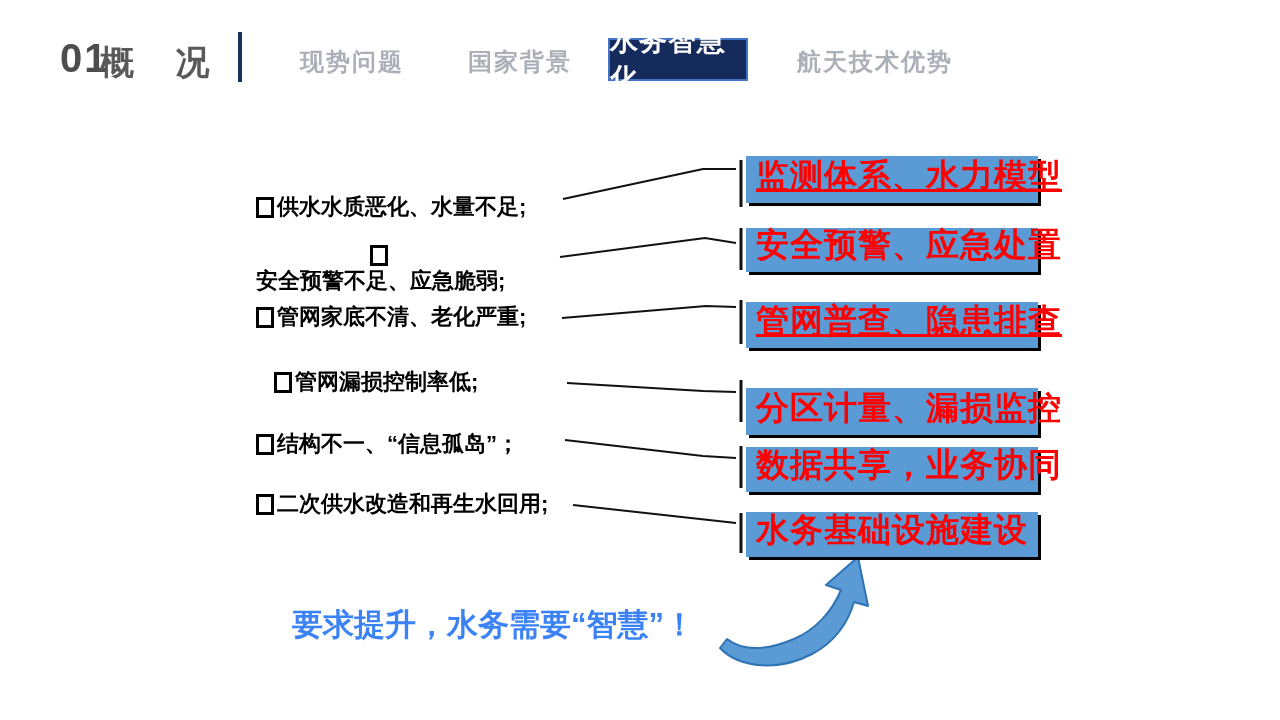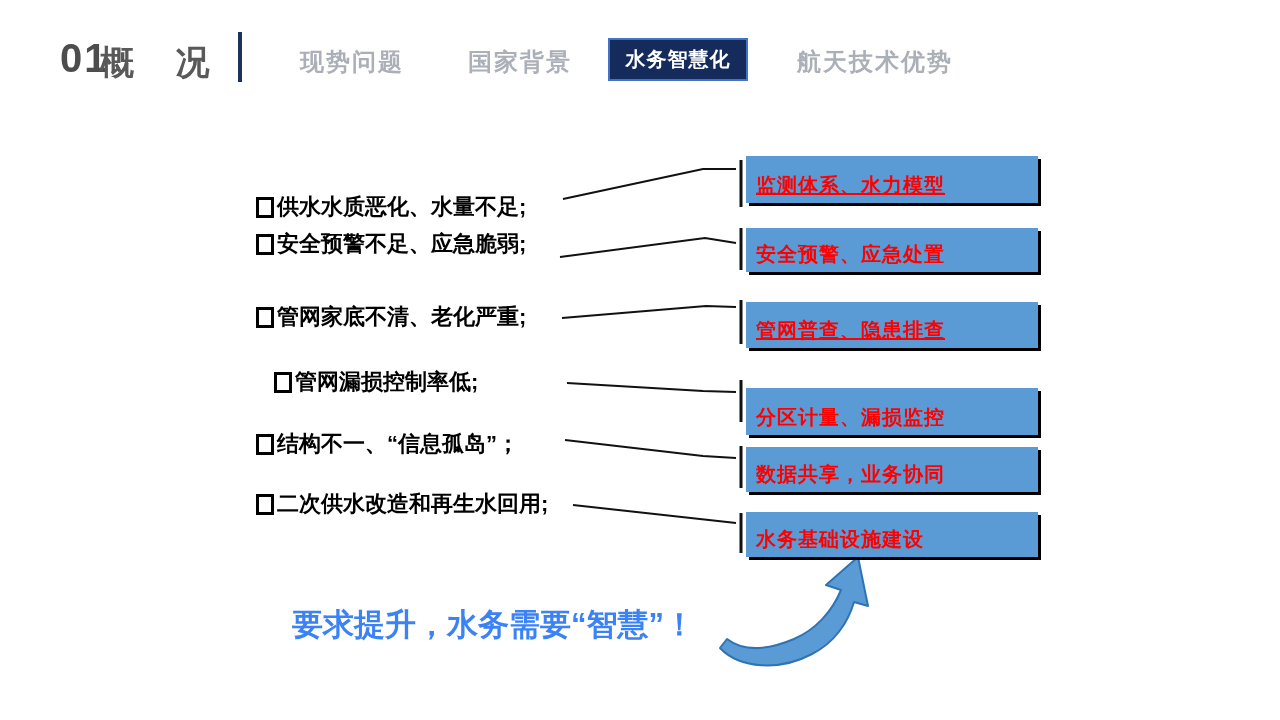--- a/index.html
+++ b/index.html
@@ -25,41 +25,41 @@
     left:238px;top:32px;width:4px;height:50px;background:#17335E;
   }
   .tab{
     top:46px;font-size:24px;font-weight:bold;color:#ABAFB7;
     white-space:nowrap;letter-spacing:2px;cursor:default;
   }
   .tab-active{
     left:608px;top:38px;width:140px;height:43px;
     background:#142B5C;border:2px solid #4472C4;
     display:flex;align-items:center;justify-content:center;
-    font-size:20px;font-weight:bold;color:#ffffff;letter-spacing:1px;
+    font-size:28px;font-weight:bold;color:#ffffff;letter-spacing:1px;
     box-sizing:border-box;
   }
 
   
   .problem-row{
     left:256px;height:26px;display:flex;align-items:center;
     font-size:22px;font-weight:bold;color:#000000;white-space:nowrap;
   }
   .bullet-square{
     display:inline-block;width:12px;height:15px;
     border:3px solid #000;margin-right:3px;flex:0 0 auto;
   }
 
   
   .solution-box{
     left:746px;width:292px;background:#5B9BD5;
     box-shadow:3px 3px 0 #000000;
     display:flex;align-items:flex-end;
     padding:0 0 4px 10px;box-sizing:border-box;
-    font-size:20px;font-weight:bold;color:#FF0000;
+    font-size:33px;font-weight:bold;color:#FF0000;
     letter-spacing:1px;white-space:nowrap;
   }
 
   
   .conclusion{
     left:292px;top:604px;
     font-size:31px;font-weight:bold;color:#3b82f6;white-space:nowrap;
   }
 
   svg{position:absolute;left:0;top:0;pointer-events:none;}
@@ -73,21 +73,21 @@
 
 <div class="abs tab" style="left:300px;">现势问题</div>
 <div class="abs tab" style="left:468px;">国家背景</div>
 <div class="abs tab-active abs">水务智慧化</div>
 <div class="abs tab" style="left:797px;">航天技术优势</div>
 
 <div class="abs problem-row" style="top:187px;margin-top:7px;">
   <span class="bullet-square"></span>
   <span>供水水质恶化、水量不足;</span>
 </div>
-<div class="abs problem-row" style="top:231px;">
+<div class="abs problem-row" style="top:245px;flex-direction:column;">
   <span class="bullet-square"></span>
   <span>安全预警不足、应急脆弱;</span>
 </div>
 <div class="abs problem-row" style="top:304px;">
   <span class="bullet-square"></span>
   <span>管网家底不清、老化严重;</span>
 </div>
 <div class="abs problem-row" style="top:369px;padding-left:18px;">
   <span class="bullet-square"></span>
   <span>管网漏损控制率低;</span>

